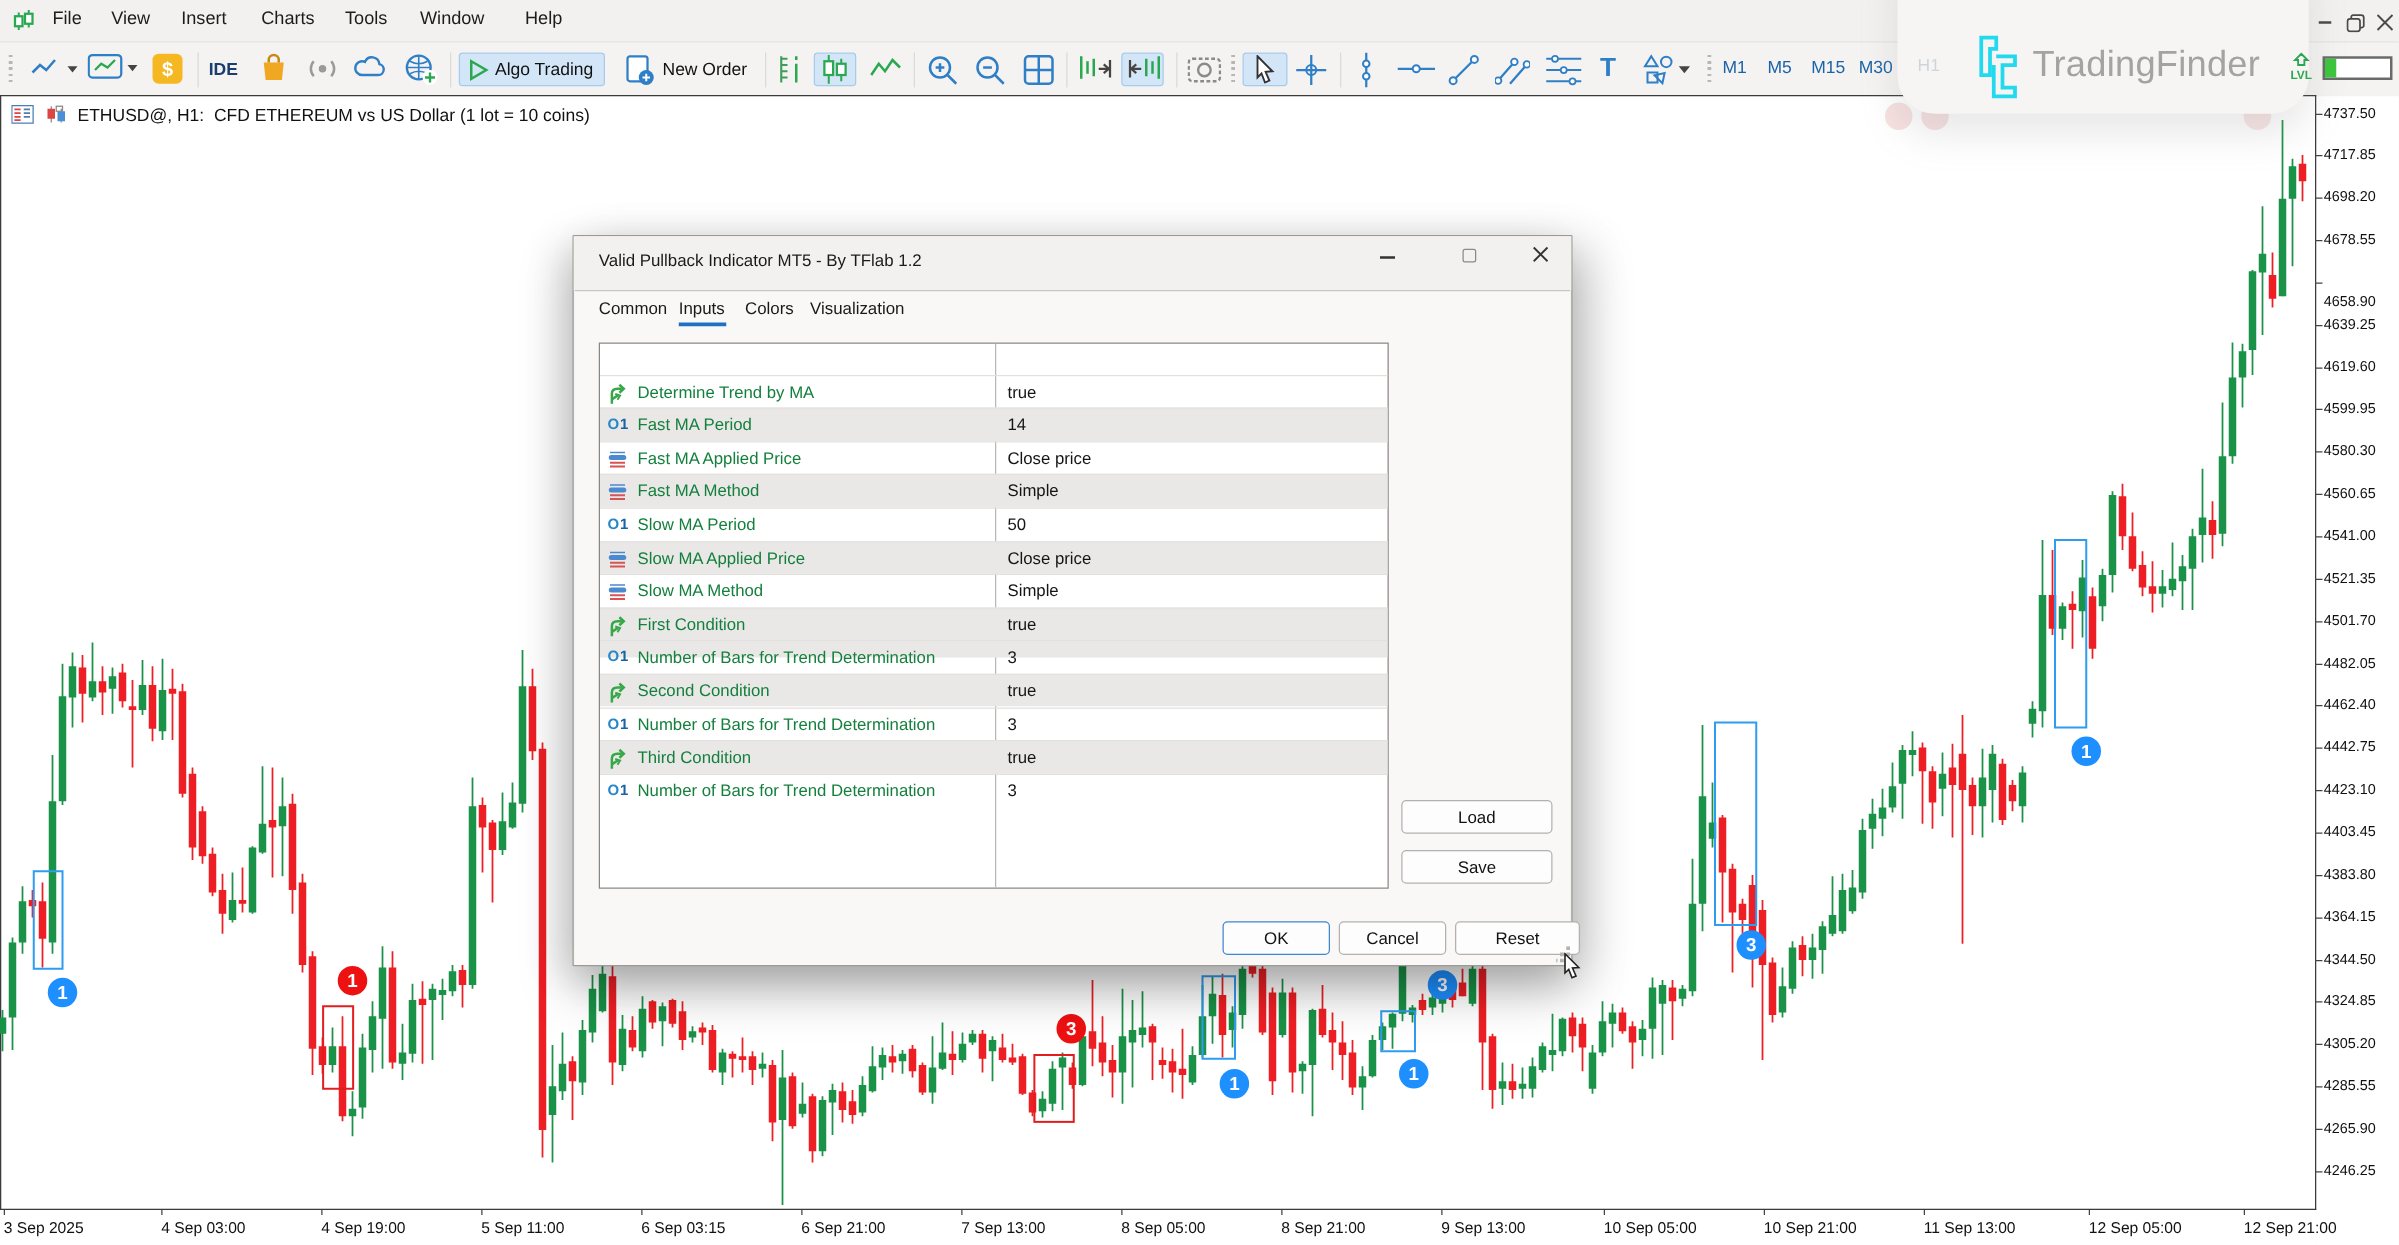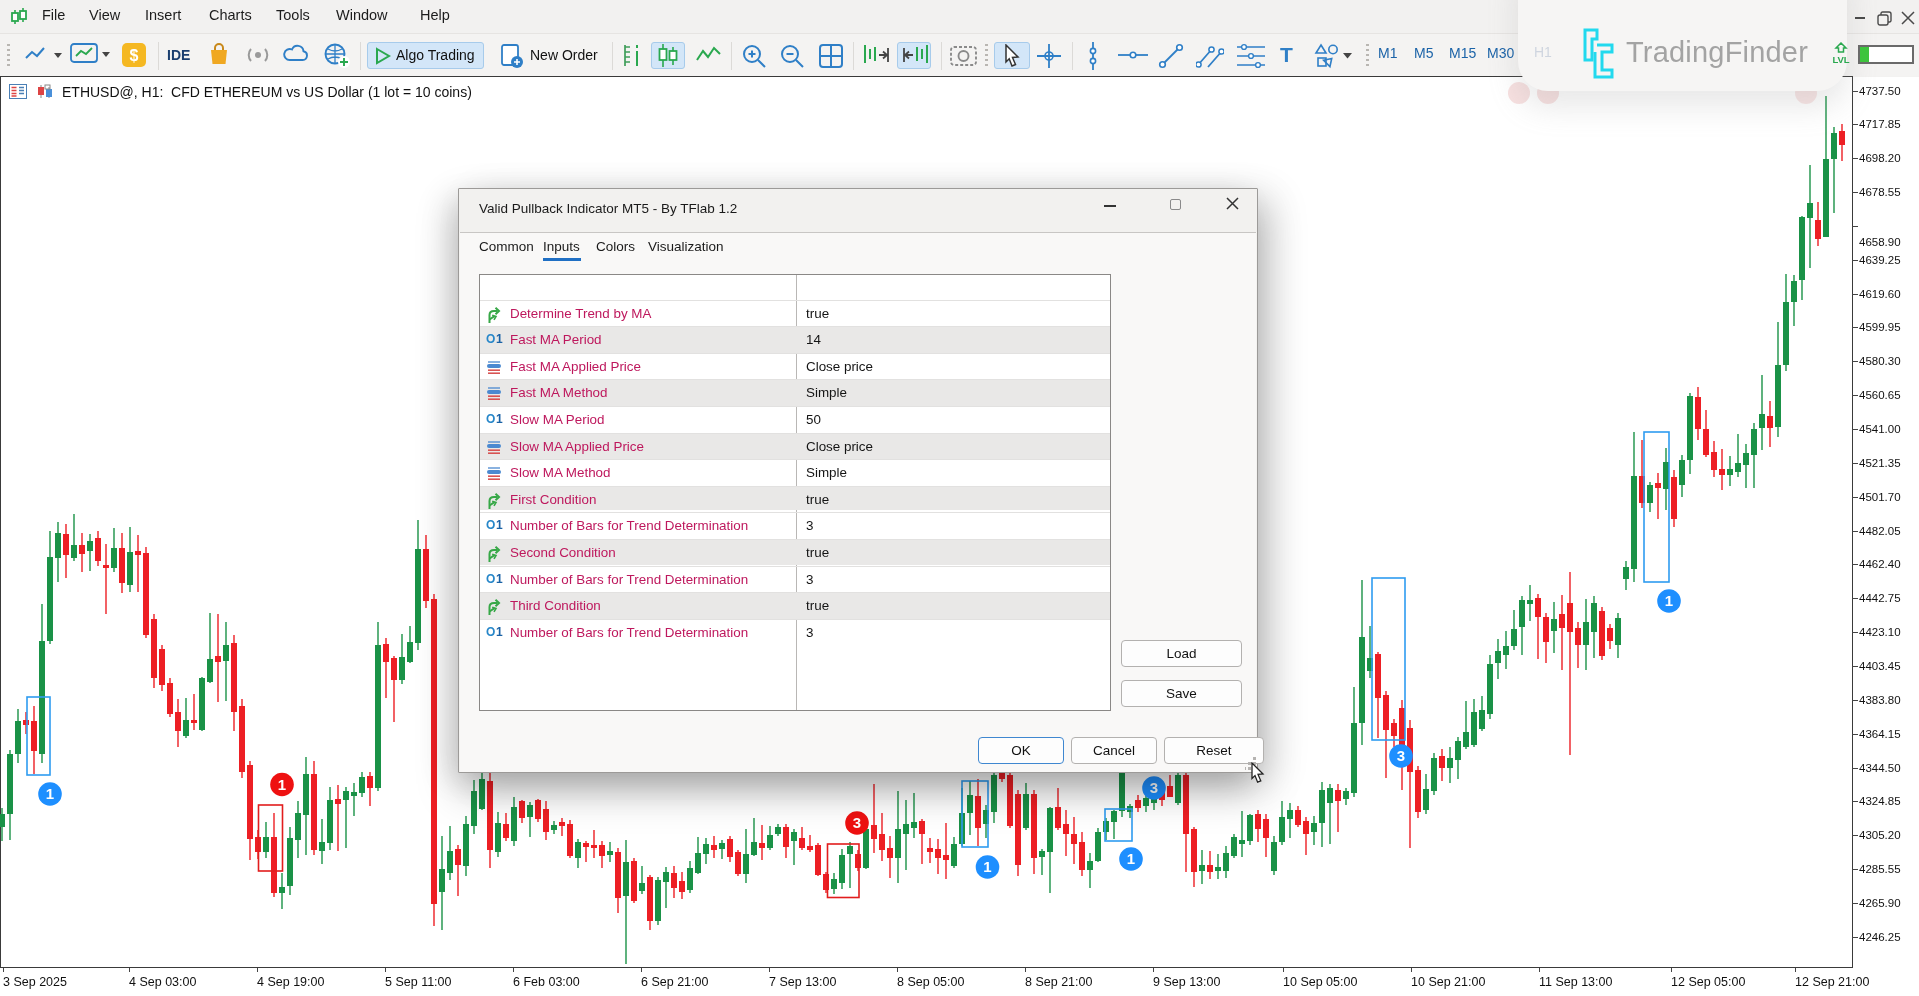--- a/index.html
+++ b/index.html
@@ -40,21 +40,21 @@
 #dbody { position:absolute; left:1px; top:43px; width:796px; height:540px; background:#f9f8f7; border-top:1px solid #c8c6c4;}
 .tab { position:absolute; top:50px; font-size:13.5px; color:#1a1a1a; }
 #tabul { position:absolute; left:84px; top:69px; width:38px; height:3px; background:#1f6fc4; }
 #dtable { position:absolute; left:20px; top:85px; width:632px; height:437px; background:#fff; border:1px solid #8a8886; }
 #dtable .vline { position:absolute; left:316px; top:0; width:1px; height:435px; background:#b9b7b5; }
 #dth { position:absolute; left:0; top:0; width:100%; height:24px; }
 #dth span { font-size:13.5px; color:#111; }
 .trow { position:absolute; left:0; width:630px; border-top:1px solid #e2e1e0; }
 .trow.shade { background:#e9e8e7; }
 .ticon { position:absolute; left:6px; top:5px; width:18px; height:17px; }
-.tname { position:absolute; left:30px; top:5px; font-size:13.4px; color:#be185d; }
+.tname { position:absolute; left:30px; top:5px; font-size:13.4px; color:#15803d; }
 .tval { position:absolute; left:326px; top:5px; font-size:13.4px; color:#151515; }
 .sw { display:inline-block; width:14px; height:13px; margin-right:6px; vertical-align:-2px; }
 .btn { position:absolute; background:#fdfdfd; border:1px solid #b3b1af; border-radius:4px;
   font-size:13.5px; color:#111; text-align:center; }
 .dwc { position:absolute; color:#333; }
 </style></head>
 <body>
 
 <div id="menubar">
   <svg class="abs" style="left:10px;top:7px" width="22" height="20" viewBox="0 0 22 20">
@@ -760,21 +760,21 @@
 <div class="plab" style="top:930.7px">4246.25</div>
 <div class="ttick" style="left:3px"></div>
 <div class="tlab" style="left:3px">3 Sep 2025</div>
 <div class="ttick" style="left:129px"></div>
 <div class="tlab" style="left:129px">4 Sep 03:00</div>
 <div class="ttick" style="left:257px"></div>
 <div class="tlab" style="left:257px">4 Sep 19:00</div>
 <div class="ttick" style="left:385px"></div>
 <div class="tlab" style="left:385px">5 Sep 11:00</div>
 <div class="ttick" style="left:513px"></div>
-<div class="tlab" style="left:513px">6 Feb 03:00</div>
+<div class="tlab" style="left:513px">6 Sep 03:15</div>
 <div class="ttick" style="left:641px"></div>
 <div class="tlab" style="left:641px">6 Sep 21:00</div>
 <div class="ttick" style="left:769px"></div>
 <div class="tlab" style="left:769px">7 Sep 13:00</div>
 <div class="ttick" style="left:897px"></div>
 <div class="tlab" style="left:897px">8 Sep 05:00</div>
 <div class="ttick" style="left:1025px"></div>
 <div class="tlab" style="left:1025px">8 Sep 21:00</div>
 <div class="ttick" style="left:1153px"></div>
 <div class="tlab" style="left:1153px">9 Sep 13:00</div>
@@ -903,21 +903,21 @@
 <div class="trow" style="top:184.1px;height:26.6px">
         <span class="ticon"><svg width="16" height="16" viewBox="0 0 16 16">
             <path d="M2 3 H14" stroke="#4b89d0" stroke-width="1.3"></path>
             <rect x="1" y="5" width="14" height="4" rx="2" fill="#4b89d0"></rect>
             <path d="M2 11.2 H14" stroke="#d85353" stroke-width="1.6"></path>
             <path d="M2 14.2 H14" stroke="#d85353" stroke-width="1.6"></path>
           </svg></span>
         <span class="tname">Slow MA Method</span>
         <span class="tval">Simple</span>
       </div>
-<div class="trow shade" style="top:210.7px;height:24px">
+<div class="trow shade" style="top:210.7px;height:40px">
         <span class="ticon"><svg width="18" height="18" viewBox="0 0 18 18">
             <path d="M3.5 17 V9 Q3.5 5 8 5 L11.5 5" fill="none" stroke="#37a847" stroke-width="2"></path>
             <path d="M9.5 1.8 L13 5 L9.5 8.2" fill="none" stroke="#37a847" stroke-width="2"></path>
             <path d="M3.5 13.5 L8.5 10.2" fill="none" stroke="#37a847" stroke-width="2"></path>
             <path d="M6.2 9.2 L10 10.5 L8 13.8" fill="none" stroke="#37a847" stroke-width="1.6"></path>
           </svg></span>
         <span class="tname">First Condition</span>
         <span class="tval">true</span>
       </div>
 <div class="trow" style="top:237.3px;height:26.6px">

